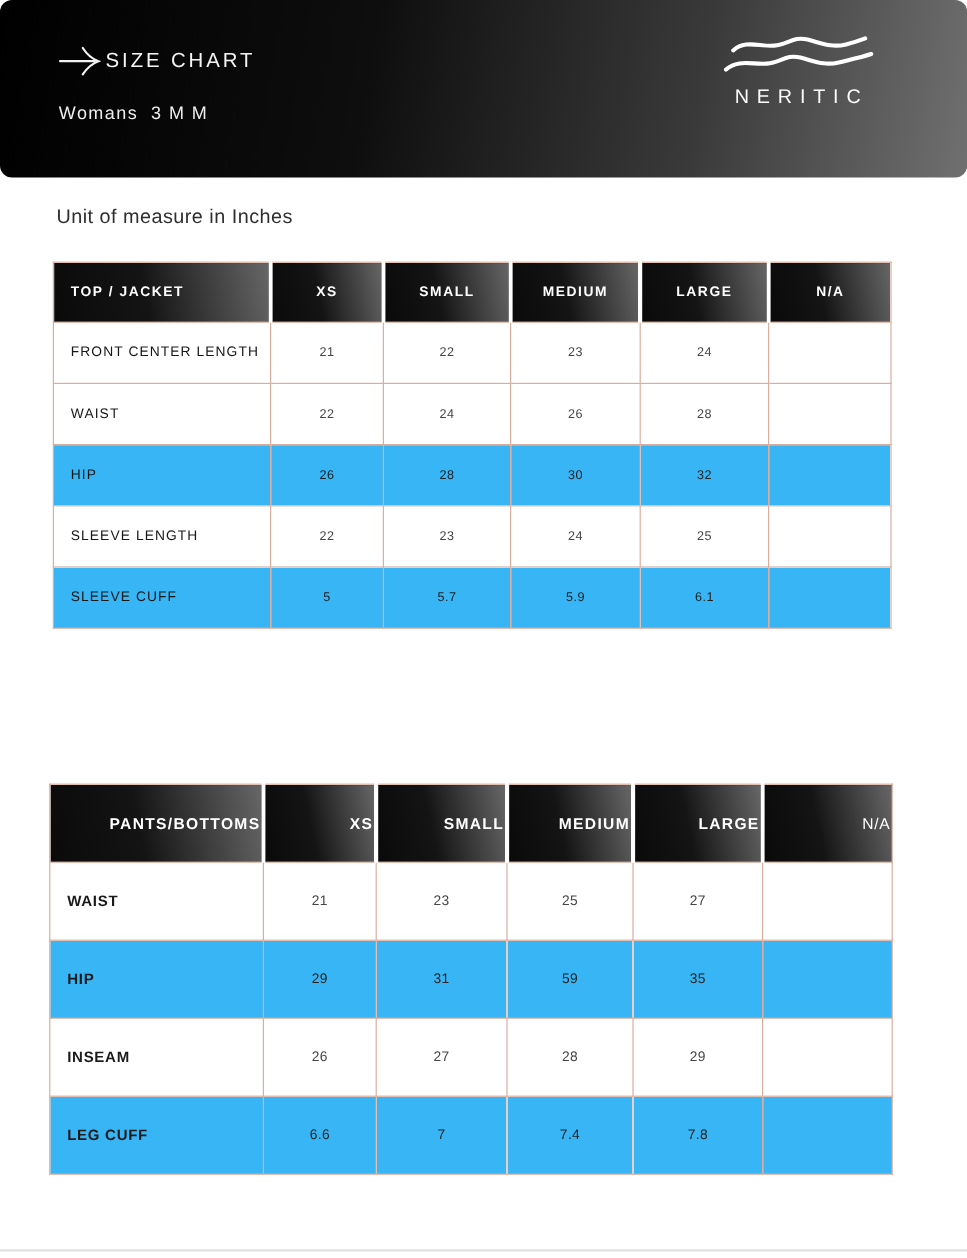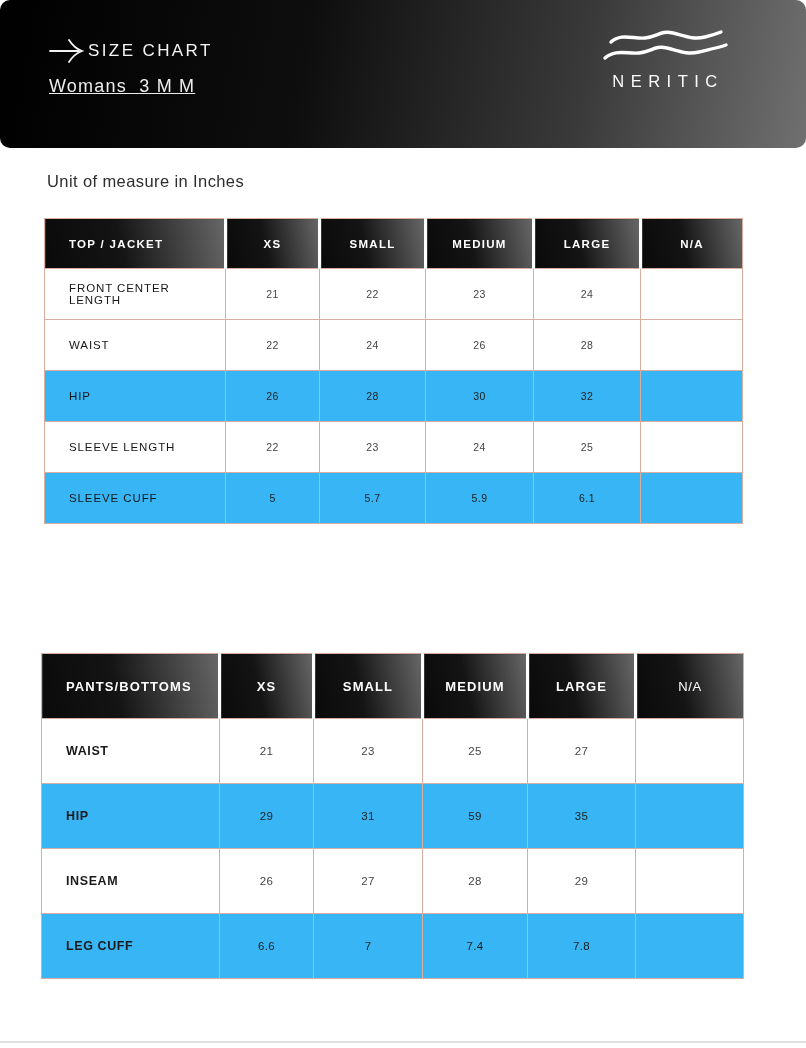--- a/index.html
+++ b/index.html
@@ -12,22 +12,22 @@
     position:absolute;left:0;top:0;width:806px;height:148px;
     background:linear-gradient(100deg,#000000 0%,#0e0e0e 38%,#3a3a3a 72%,#707070 100%);
     border-radius:10px;
   }
   .arrow-wrap{position:absolute;left:48px;top:36px;width:36px;height:30px;}
   .size-chart-title{
     position:absolute;left:88px;top:41px;color:#f4f4f4;font-size:17px;
     letter-spacing:2.4px;font-weight:500;white-space:pre;
   }
   .product-subtitle{
-    position:absolute;left:49px;top:76px;color:#ededed;font-size:18px;
-    letter-spacing:1.2px;white-space:pre;text-decoration:underline;
+    position:absolute;left:49px;top:86px;color:#ededed;font-size:15px;
+    letter-spacing:1.2px;white-space:pre;
   }
   .brand-logo{position:absolute;left:594px;top:26px;width:142px;text-align:center;color:#ffffff;}
   .brand-logo svg{display:block;margin:0 auto;}
   .brand-name{
     font-size:16.5px;letter-spacing:6.5px;font-weight:400;color:#fbfbfb;
     margin-top:2px;padding-left:6px;white-space:pre;
   }
   
   .unit-note{
     position:absolute;left:47px;top:172px;font-size:16.5px;color:#2e2e2e;
@@ -42,27 +42,27 @@
     background:linear-gradient(78deg,#0a0a0a 0%,#141414 42%,#676767 100%);
     color:#ffffff;font-weight:bold;text-align:center;vertical-align:middle;
     border:1px solid #d9ae9e;
   }
   th + th{border-left:3px solid #ffffff;}
   td{
     border:1px solid #d9ae9e;text-align:center;vertical-align:middle;
     color:#454545;background:#ffffff;
   }
   tr.hl td{background:#38b5f5;color:#1e1e1e;}
-  .lbl{text-align:left;padding-left:24px;}
+  .lbl{text-align:left;padding-left:14px;}
   
   #table-top th{height:47px;font-size:11.5px;letter-spacing:1.3px;}
   #table-top td{height:48px;font-size:10.5px;letter-spacing:0.4px;}
   #table-top td.lbl{font-size:11.5px;letter-spacing:0.9px;color:#171717;margin-top:16px;}
   
-  #table-bottom th{height:62px;font-size:13px;letter-spacing:1.1px;}
+  #table-bottom th{height:62px;font-size:13px;letter-spacing:1.1px;text-align:right;}
   #table-bottom th.na-light{font-weight:normal;letter-spacing:0.6px;}
   #table-bottom td{height:62px;font-size:11.5px;letter-spacing:0.3px;}
   #table-bottom td.lbl{font-size:12.5px;letter-spacing:0.6px;color:#1a1a1a;font-weight:bold;}
   
   col.c0{width:181px}col.c1{width:94px}col.c2{width:106px}col.c3{width:108px}col.c4{width:107px}col.c5{width:102px}
   #table-bottom col.c0{width:178px}#table-bottom col.c1{width:94px}#table-bottom col.c2{width:109px}
   #table-bottom col.c3{width:105px}#table-bottom col.c4{width:108px}#table-bottom col.c5{width:108px}
   
   .footer-divider{position:absolute;left:0;top:1041px;width:806px;height:2px;background:#e1e1e1;}
 </style>

